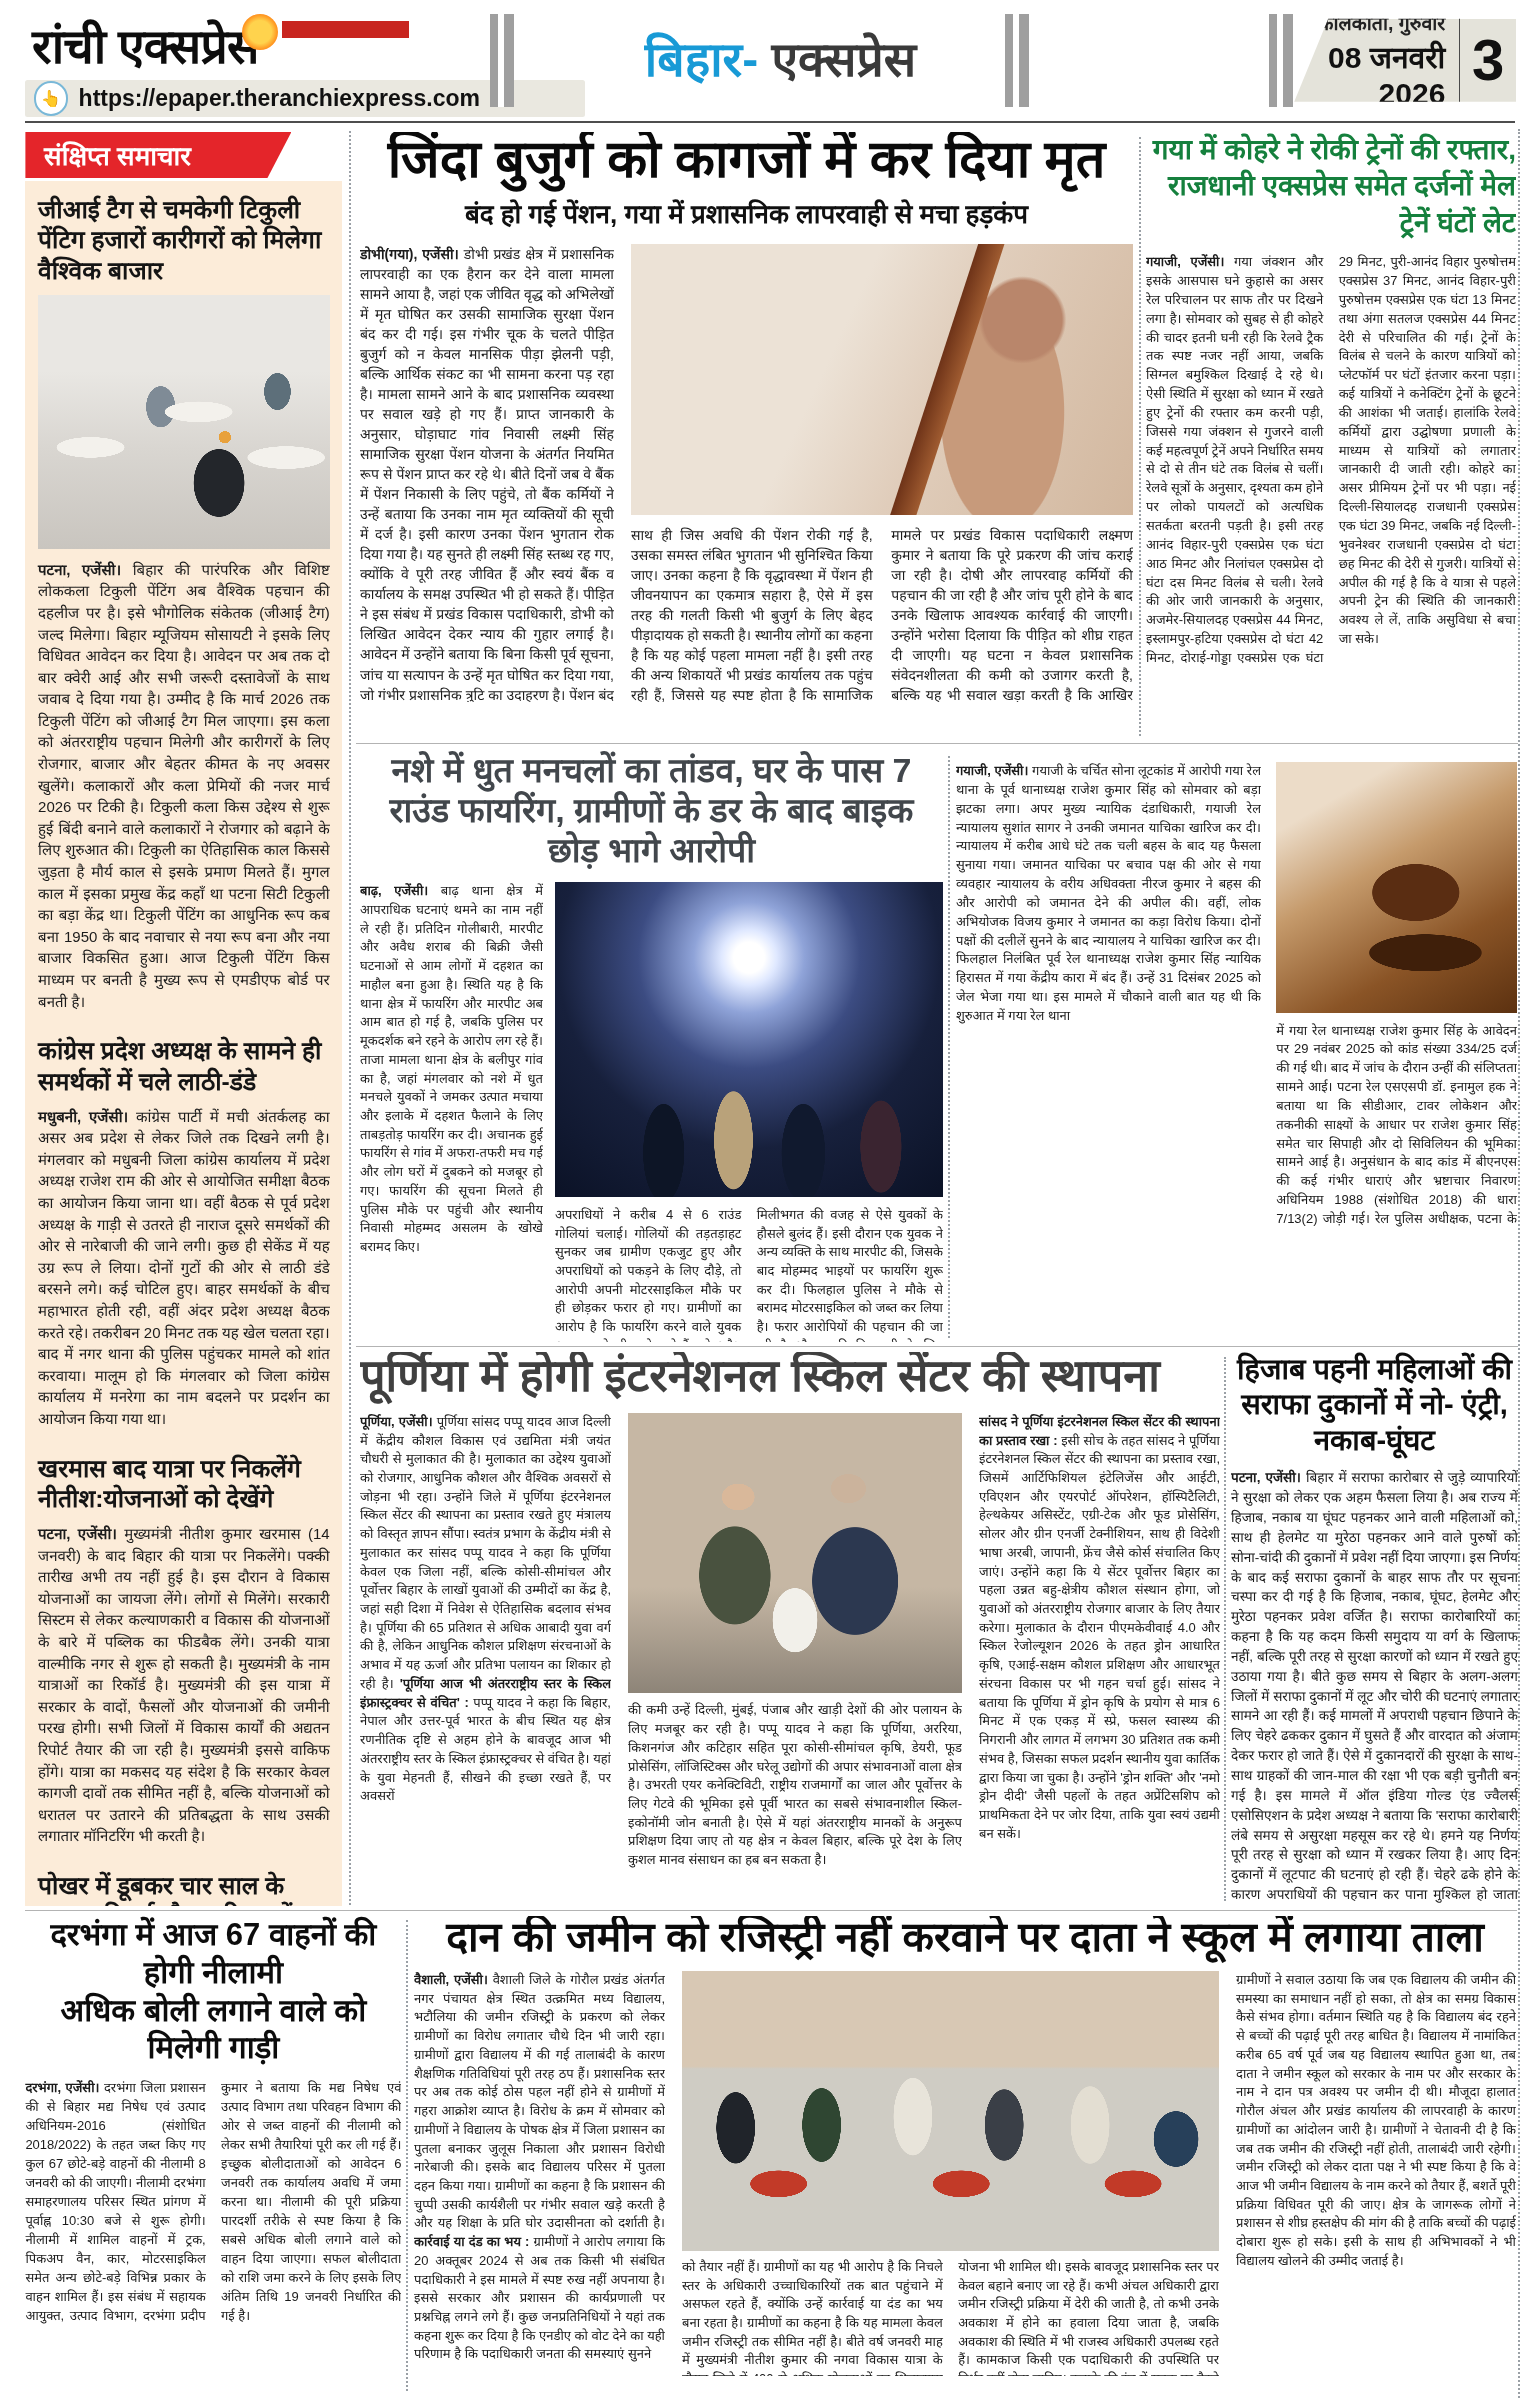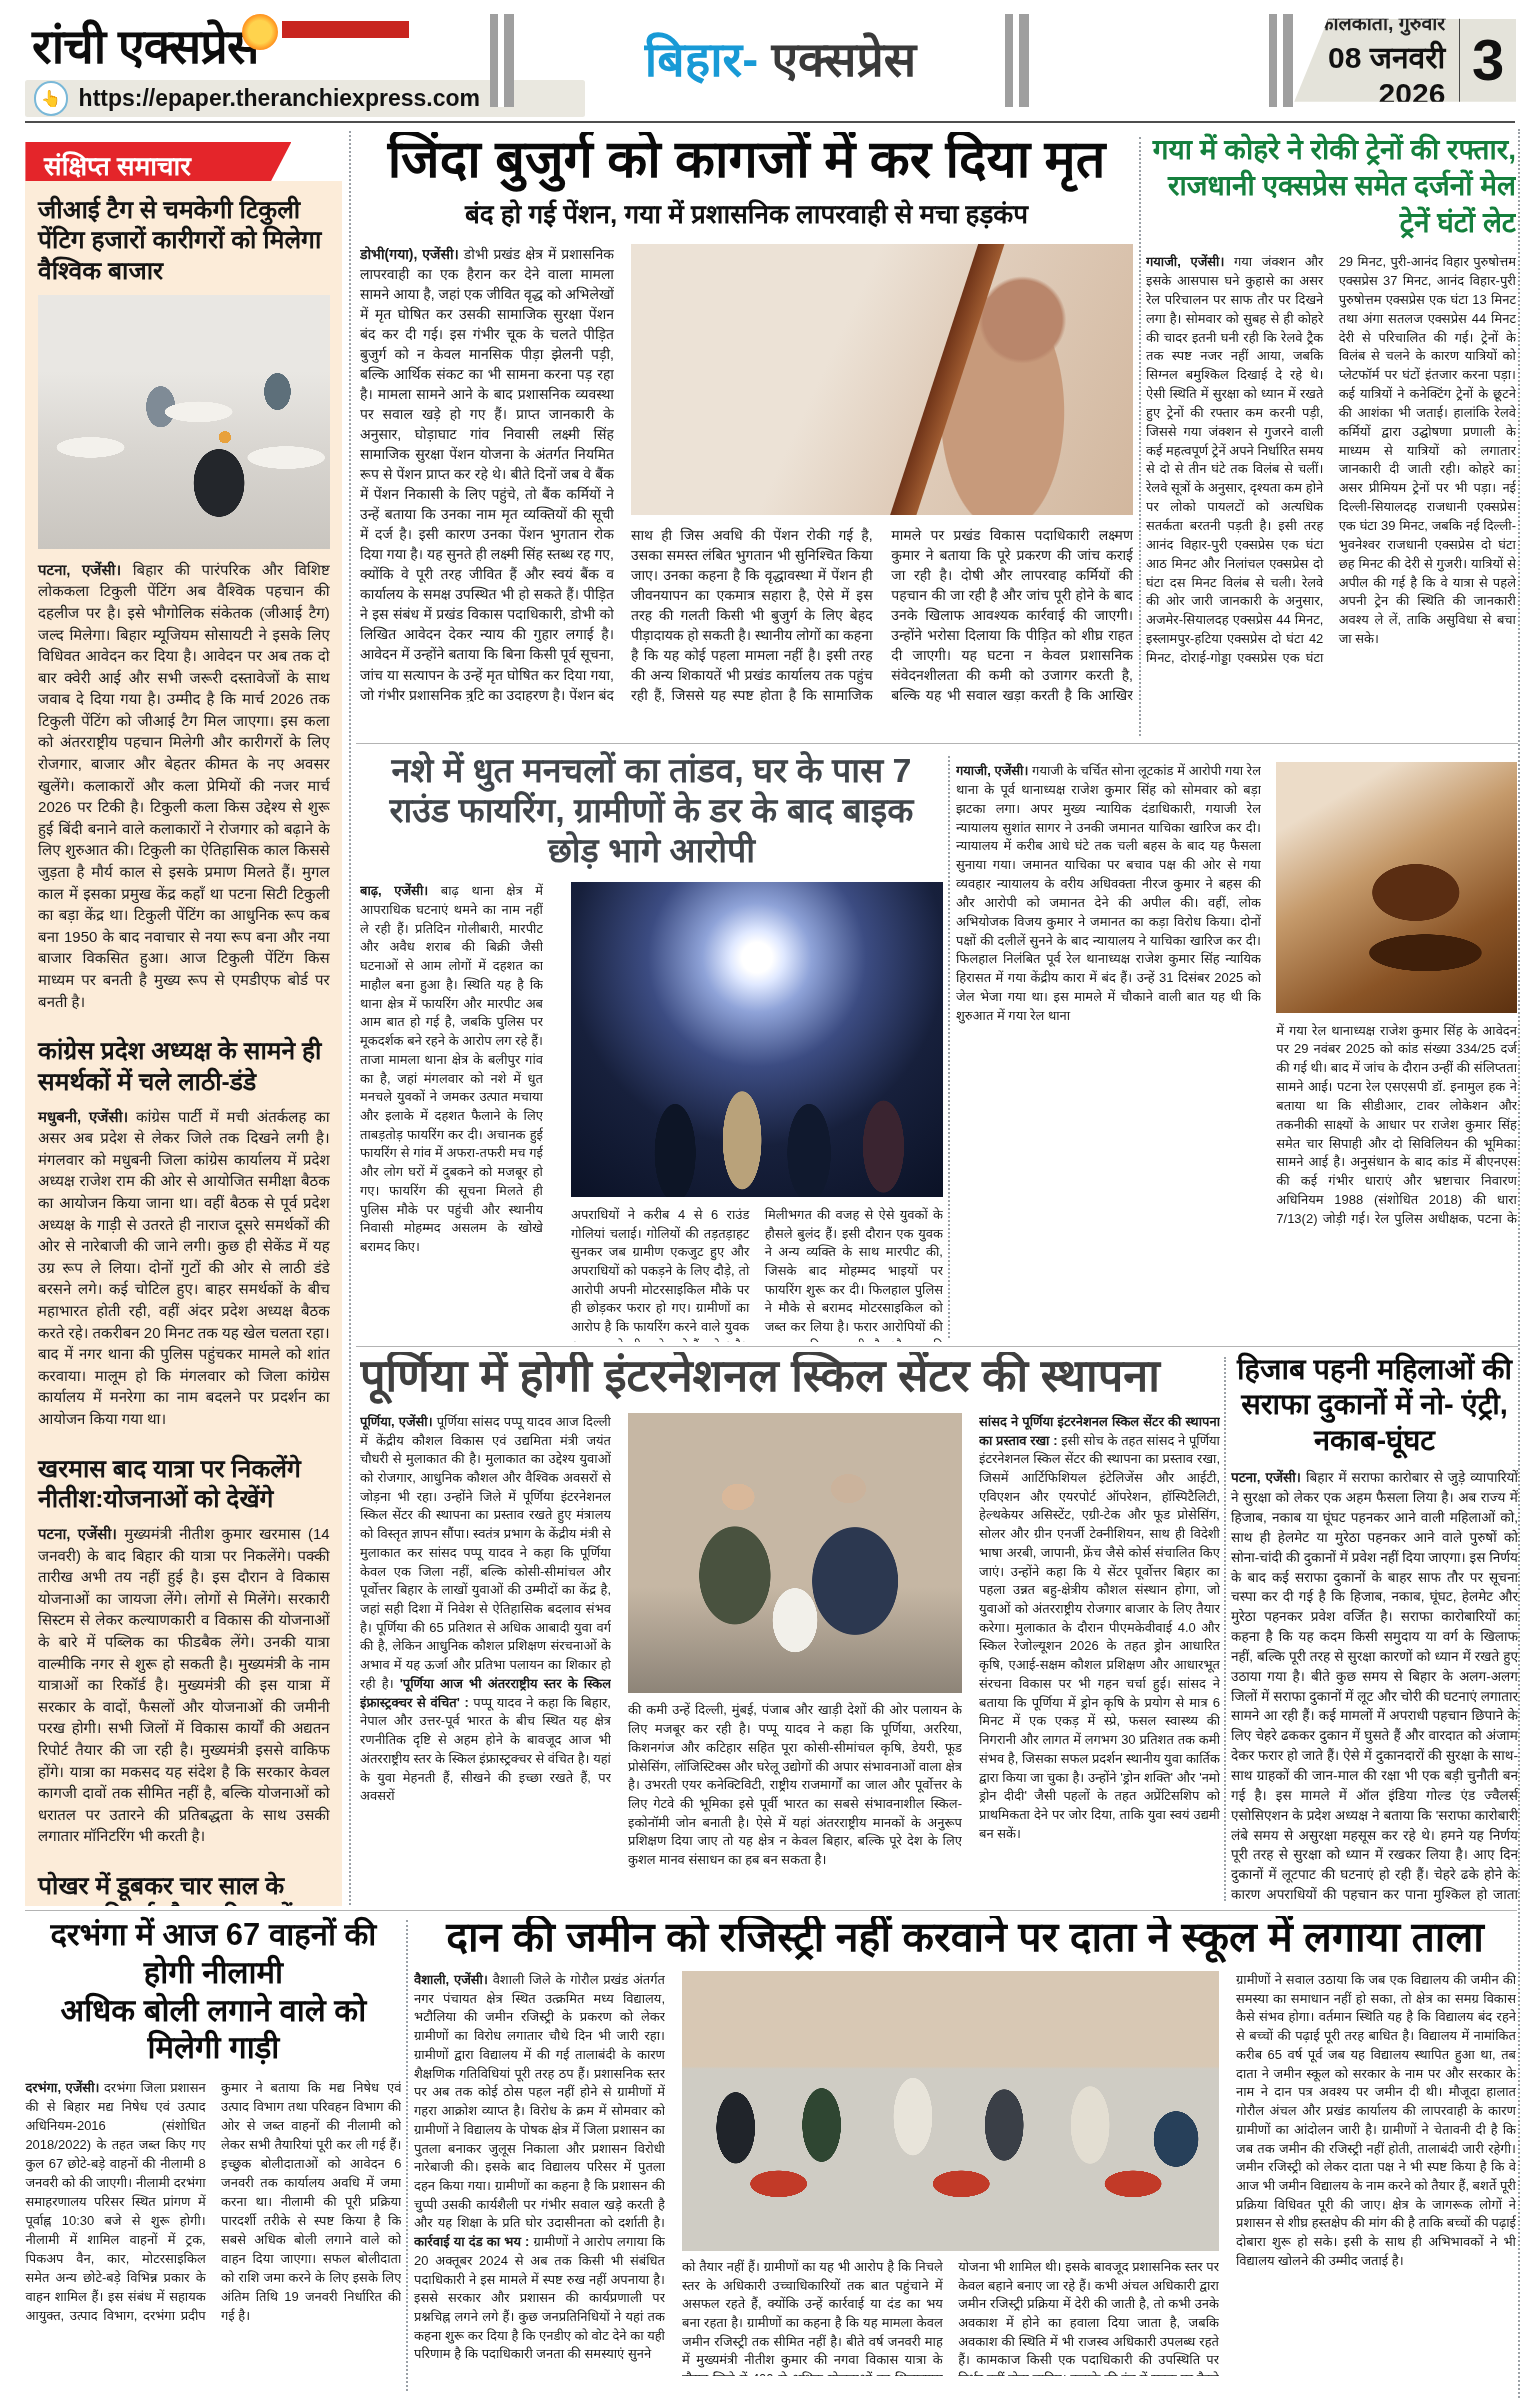--- a/index.html
+++ b/index.html
@@ -24,21 +24,21 @@
   .db-city{font-size:19.5px;font-weight:700;color:#222;}
   .db-date{font-size:30px;font-weight:800;color:#111;}
   .page-num{font-size:58px;font-weight:800;color:#111;line-height:1;}
   .rule-header{position:absolute;left:25.4px;right:8.5px;top:121px;height:1.7px;background:#4d4d4d;}
 
   
   .vdot{position:absolute;width:0;border-left:2.5px dotted #9aa0a6;}
   .hrule{position:absolute;height:0;border-top:0.8px solid #b3b3b3;}
 
   
-  .sb-banner{position:absolute;left:25.4px;top:142px;width:266px;height:46px;background:#e4252a;
+  .sb-banner{position:absolute;left:25.4px;top:132px;width:266px;height:46px;background:#e4252a;
     clip-path:polygon(0 0,100% 0,91% 100%,0 100%);display:flex;align-items:center;padding-left:18.7px;box-sizing:border-box;
     color:#fff;font-size:26px;font-weight:800;}
   .sb-panel{position:absolute;left:25.4px;top:181px;width:317px;height:1725px;background:#fcecd9;
     padding:13.6px 12.7px;box-sizing:border-box;overflow:hidden;}
   .brief{margin-bottom:24px;}
   .brief-title{font-size:24.6px;font-weight:800;line-height:1.24;color:#151515;margin-bottom:8.5px;}
   .brief-photo{height:254px;margin:3.4px 0 10.2px;}
   .brief-body{font-size:15px;line-height:1.44;text-align:justify;}
   .byline{font-weight:800;}
 
@@ -62,21 +62,21 @@
   .lead-cols{columns:2;column-gap:18.7px;margin-top:10.2px;flex:1;overflow:hidden;font-size:14px;line-height:1.43;}
 
   
   .train{position:absolute;left:1146px;top:132px;width:370px;height:605px;overflow:hidden;}
   .train-head{font-size:28px;font-weight:800;text-align:right;line-height:1.3;color:#15803d;}
   .train-cols{columns:2;column-gap:15.3px;margin-top:12px;height:468px;overflow:hidden;font-size:13px;line-height:1.45;}
 
   
   .nashe{position:absolute;left:360px;top:750px;width:583px;height:592px;overflow:hidden;}
   .nashe-head{font-size:34px;font-weight:800;text-align:center;line-height:1.18;color:#42474c;}
-  .nashe-body{display:flex;gap:28px;margin-top:12px;height:471px;}
+  .nashe-body{display:flex;gap:12px;margin-top:12px;height:471px;}
   .n-c1{width:183px;font-size:13px;line-height:1.44;overflow:hidden;}
   .n-right{flex:1;display:flex;flex-direction:column;}
   .nashe-photo{height:315px;background:
     radial-gradient(ellipse 34px 81px at 28% 86%,#0d1526 0 60%,rgba(0,0,0,0) 61%),
     radial-gradient(ellipse 32px 81px at 46% 82%,#b9a27a 0 60%,rgba(0,0,0,0) 61%),
     radial-gradient(ellipse 36px 81px at 64% 86%,#10192e 0 60%,rgba(0,0,0,0) 61%),
     radial-gradient(ellipse 34px 76px at 84% 84%,#3a2430 0 60%,rgba(0,0,0,0) 61%),
     radial-gradient(circle at 50% 24%,#ffffff 0 5%,#dfe8ff 9%,#8fa3d8 18%,#3c4c82 36%,#17203c 62%,#0b1226 100%);}
   .n-cols{columns:2;column-gap:15.3px;margin-top:8.5px;flex:1;overflow:hidden;font-size:13px;line-height:1.44;}
 

